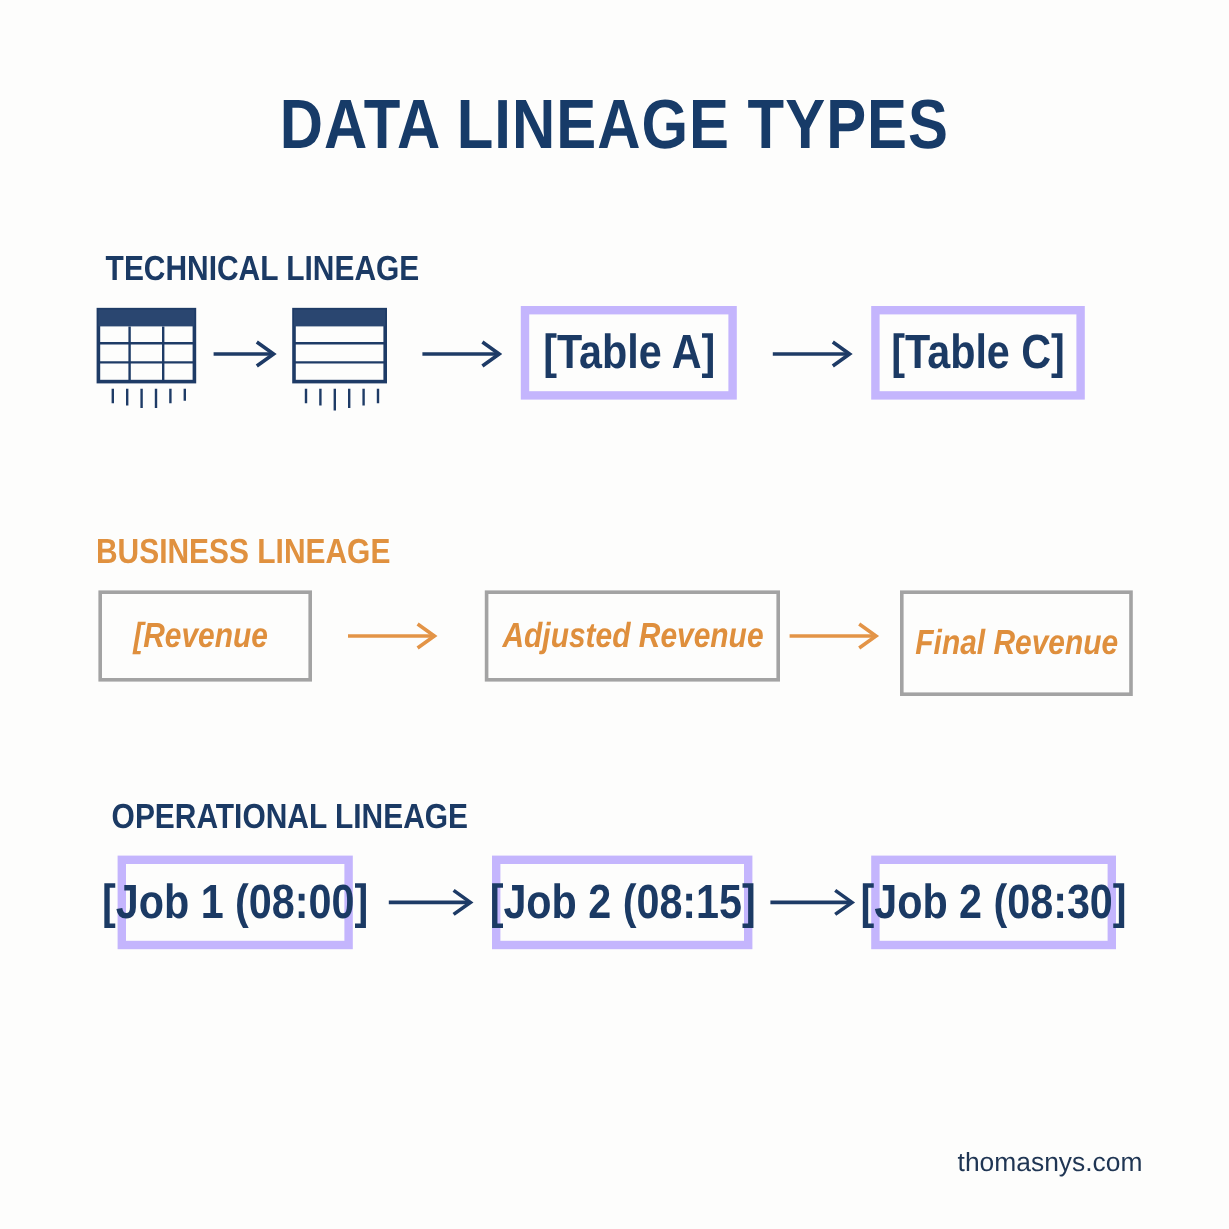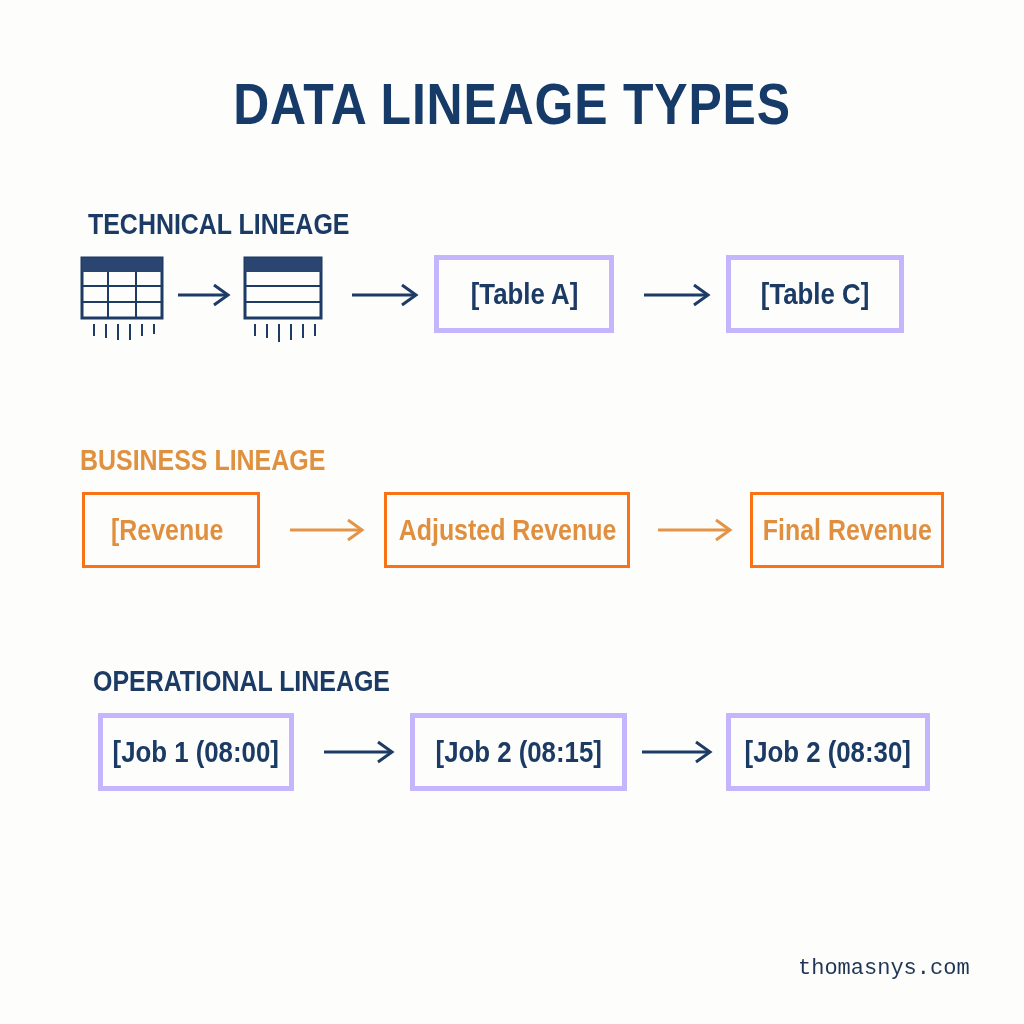--- a/index.html
+++ b/index.html
@@ -18,27 +18,27 @@
   .section-label {
     position: absolute; font-weight: bold; font-size: 29px;
     transform: scaleX(0.86); transform-origin: left center; white-space: nowrap;
   }
   .box {
     position: absolute; box-sizing: border-box;
     display: flex; align-items: center; justify-content: center;
     font-weight: bold; white-space: nowrap;
   }
   .box span { display: inline-block; transform: scaleX(0.86); }
-  .box.navy { border: 5px solid #c4b5fd; color: #1b3a64; font-size: 30px; }
-  .box.orange { border: 3px solid #f97316; color: #df8f3d; font-size: 29px; }
+  .box.navy { border: 7px solid #c4b5fd; color: #1b3a64; font-size: 40px; }
+  .box.orange { border: 3px solid #a3a3a3; color: #df8f3d; font-size: 29px; font-style: italic; }
   .arrow { position: absolute; }
   .table-icon { position: absolute; }
   .watermark {
     position: absolute; left: 798px; top: 956px; font-size: 22px; color: #1f3553;
-    font-family: Liberation Mono, monospace;
+    font-family: Liberation Sans, sans-serif;
   }
 </style>
 </head>
 <body>
 
 <div class="title">DATA LINEAGE TYPES</div>
 
 <div class="section-label navy" style="left:88px; top:208px;">TECHNICAL LINEAGE</div>
 
 <svg class="table-icon" style="left:80px; top:256px;" width="90" height="88" viewBox="0 0 90 88">
@@ -100,30 +100,30 @@
 
 <div class="box orange" style="left:82px; top:492px; width:178px; height:76px; justify-content:flex-start; padding-left:26px;">
   <span style="transform-origin:left center;">[Revenue</span>
 </div>
 
 <svg class="arrow" style="left:288px; top:518px;" width="78" height="24" viewBox="0 0 78 24">
   <line x1="2" y1="12" x2="72" y2="12" stroke="#e39447" stroke-width="3"></line>
   <polyline points="60,2 74,12 60,22" fill="none" stroke="#e39447" stroke-width="3"></polyline>
 </svg>
 
-<div class="box orange" style="left:384px; top:492px; width:246px; height:76px;">
+<div class="box orange" style="left:404px; top:492px; width:246px; height:76px;">
   <span>Adjusted Revenue</span>
 </div>
 
 <svg class="arrow" style="left:656px; top:518px;" width="78" height="24" viewBox="0 0 78 24">
   <line x1="2" y1="12" x2="72" y2="12" stroke="#e39447" stroke-width="3"></line>
   <polyline points="60,2 74,12 60,22" fill="none" stroke="#e39447" stroke-width="3"></polyline>
 </svg>
 
-<div class="box orange" style="left:750px; top:492px; width:194px; height:76px;">
+<div class="box orange" style="left:750px; top:492px; width:194px; height:88px;">
   <span>Final Revenue</span>
 </div>
 
 <div class="section-label navy" style="left:93px; top:665px;">OPERATIONAL LINEAGE</div>
 
 <div class="box navy" style="left:98px; top:713px; width:196px; height:78px;justify-content:center;">
   <span>[Job 1 (08:00]</span>
 </div>
 
 <svg class="arrow" style="left:322px; top:740px;" width="74" height="24" viewBox="0 0 74 24">

